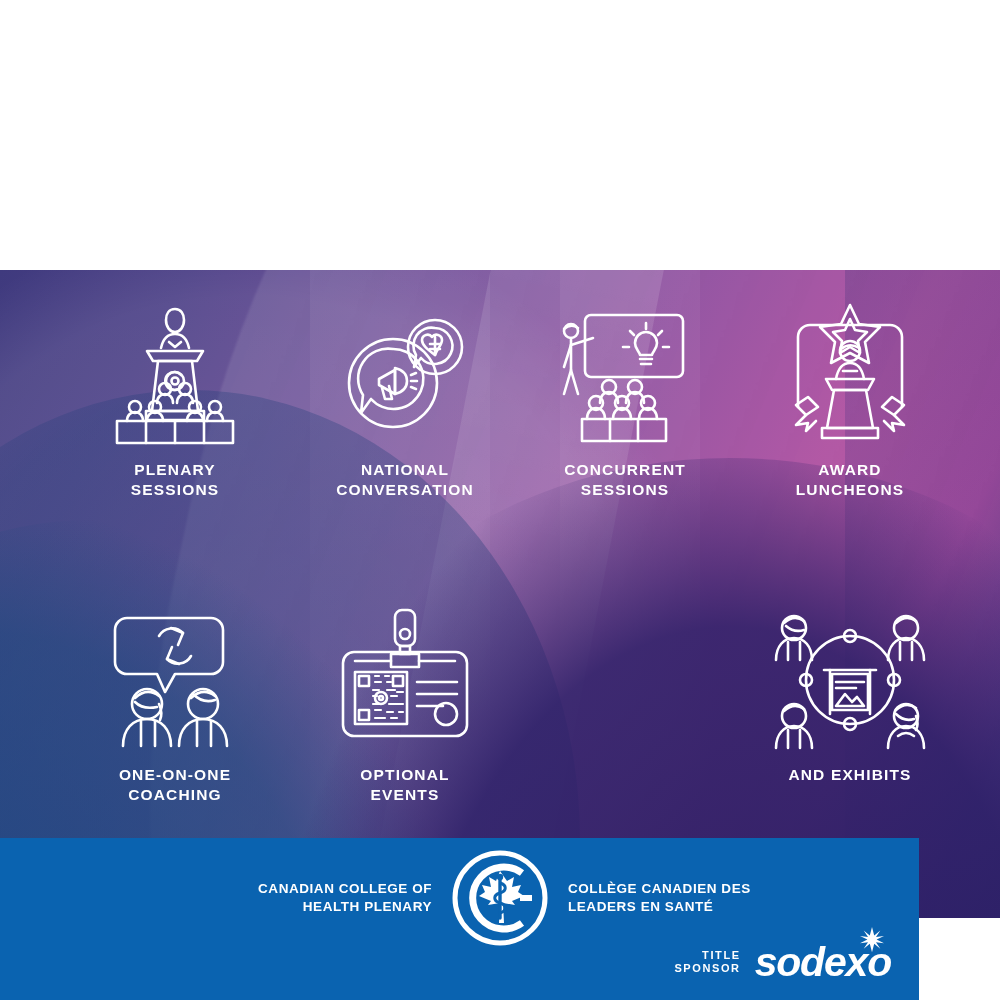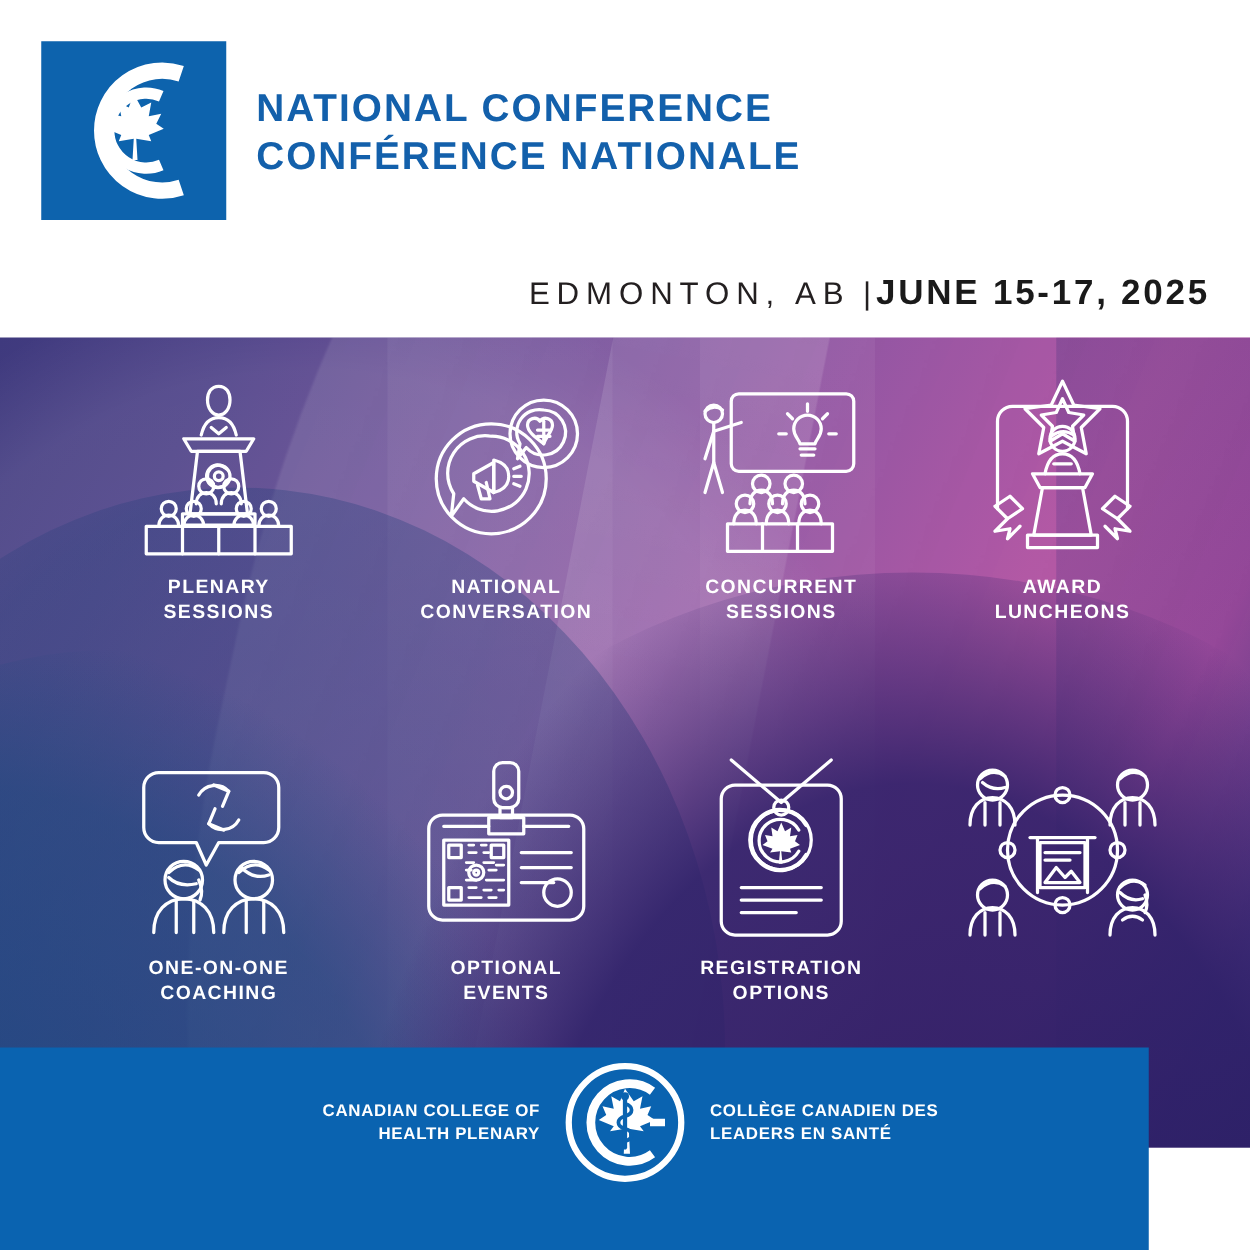--- a/index.html
+++ b/index.html
@@ -166,44 +166,20 @@
     color:#ffffff; font-size:41px; font-weight:bold; font-style:italic;
     letter-spacing:-1.2px; line-height:44px;
   }
   .sodexo-star { position:absolute; right:6px; top:-13px; width:26px; height:26px; }
 </style>
 </head>
 <body>
 
 <div class="poster">
 
-  <div class="header">
-
-    <div class="brand-logo">
-      <svg viewBox="0 0 148 143" xmlns="http://www.w3.org/2000/svg">
-
-        <path d="M112 26 A 48 48 0 1 0 112 117" fill="none" stroke="#ffffff" stroke-width="13" stroke-linecap="butt"></path>
-
-        <path d="M96 44 A 30 30 0 1 0 96 99" fill="none" stroke="#ffffff" stroke-width="9" stroke-linecap="butt"></path>
-
-        <path d="M74 42 L70 53 L62 49 L64 60 L54 58 L58 66 L52 70 L64 75 L62 80 L74 78 L73 95 L77 95 L76 78 L88 80 L86 75 L98 70 L92 66 L96 58 L86 60 L88 49 L80 53 Z" fill="#ffffff"></path>
-      </svg>
-    </div>
-
-    <div class="brand-text">
-      <div class="brand-line">NATIONAL CONFERENCE</div>
-      <div class="brand-line">CONFÉRENCE NATIONALE</div>
-    </div>
-
-    <div class="eventline">
-      <span class="ev-city">EDMONTON, AB</span>
-      <span class="ev-sep">|</span>
-      <span class="ev-date">JUNE 15-17, 2025</span>
-    </div>
-  </div>
 
   <div class="panel">
 
     <div class="bgshape swoosh-a"></div>
     <div class="bgshape band-1"></div>
     <div class="bgshape band-2"></div>
     <div class="bgshape band-3"></div>
     <div class="bgshape swoosh-b"></div>
     <div class="bgshape diag-1"></div>
     <div class="bgshape swoosh-c"></div>
@@ -400,42 +376,20 @@
                      M46 114 h10 M62 114 h6 M68 88 h6 M68 100 h6 M70 108 h4" stroke-width="2.2"></path>
 
             <path d="M88 78 h40 M88 90 h40 M88 102 h26"></path>
             <circle cx="117" cy="110" r="11"></circle>
           </svg>
         </div>
         <div class="lbl">OPTIONAL</div>
         <div class="lbl">EVENTS</div>
       </div>
 
-      <div class="cell row-bot col-2">
-        <div class="iconwrap">
-          <svg width="152" height="152" viewBox="0 0 152 152" fill="none" stroke="#fff" stroke-width="2.6" stroke-linecap="round" stroke-linejoin="round">
-
-            <path d="M36 4 L76 38 L116 4"></path>
-
-            <circle cx="76" cy="42" r="6"></circle>
-
-            <rect x="28" y="24" width="96" height="120" rx="11"></rect>
-
-            <circle cx="76" cy="68" r="24"></circle>
-            <path d="M96 56 a24 24 0 1 0 0 24" stroke-width="3.4"></path>
-            <path d="M90 60 a17 17 0 1 0 0 17" stroke-width="2.6"></path>
-
-            <path d="M76 54 l-3 7 -5 -3 1 7 -6 -1 2 5 -4 3 8 3 -2 3 8 -1 -1 10 3 0 -1 -10 8 1 -1 -3 8 -3 -4 -3 2 -5 -6 1 1 -7 -5 3 z" fill="#ffffff" stroke="none"></path>
-
-            <path d="M44 106 h64 M44 116 h64 M44 126 h44"></path>
-          </svg>
-        </div>
-        <div class="lbl">REGISTRATION</div>
-        <div class="lbl">OPTIONS</div>
-      </div>
 
       <div class="cell row-bot col-3">
         <div class="iconwrap">
           <svg width="152" height="152" viewBox="0 0 152 152" fill="none" stroke="#fff" stroke-width="2.6" stroke-linecap="round" stroke-linejoin="round">
 
             <circle cx="76" cy="76" r="44"></circle>
 
             <circle cx="76" cy="32" r="6"></circle>
             <circle cx="76" cy="120" r="6"></circle>
             <circle cx="32" cy="76" r="6"></circle>
@@ -464,20 +418,21 @@
             <path d="M14 126 v18 M26 126 v18"></path>
 
             <circle cx="132" cy="112" r="12"></circle>
             <path d="M122 106 q10 -9 20 -2"></path>
             <path d="M122 110 q8 8 18 5"></path>
             <path d="M142 112 q3 8 0 14"></path>
             <path d="M114 144 c0 -14 8 -22 18 -22 s18 8 18 22"></path>
             <path d="M124 132 q8 -6 16 0"></path>
           </svg>
         </div>
+        <div class="lbl">AND EXHIBITS</div>
       </div>
 
     </div>
   </div>
 
   <div class="footer">
 
     <div class="cchl">
       <div class="cchl-en">
         <div>CANADIAN COLLEGE OF</div>
@@ -501,16 +456,28 @@
           <path d="M48 33 c7 2 7 8 0 10 c-7 2 -7 8 0 10 c7 2 7 8 0 10" fill="none" stroke="#0a63b0" stroke-width="3"></path>
         </svg>
       </div>
 
       <div class="cchl-fr">
         <div>COLLÈGE CANADIEN DES</div>
         <div>LEADERS EN SANTÉ</div>
       </div>
     </div>
 
+    <div class="sponsor">
+      <div class="sp-title">
+        <div>TITLE</div>
+        <div>SPONSOR</div>
+      </div>
+      <div class="sodexo-wrap">
+        <div class="sodexo">sodexo</div>
+        <svg class="sodexo-star" viewBox="0 0 26 26">
+          <path d="M13 0 l2.2 8.4 6.1 -5 -4.3 6.6 8.0 -1.0 -7.4 3.6 7.4 3.6 -8.0 -1.0 4.3 6.6 -6.1 -5 -2.2 8.4 -2.2 -8.4 -6.1 5 4.3 -6.6 -8.0 1.0 7.4 -3.6 -7.4 -3.6 8.0 1.0 -4.3 -6.6 6.1 5 z" fill="#ffffff"></path>
+        </svg>
+      </div>
+    </div>
 
   </div>
 
 </div>
 
 </body></html>

